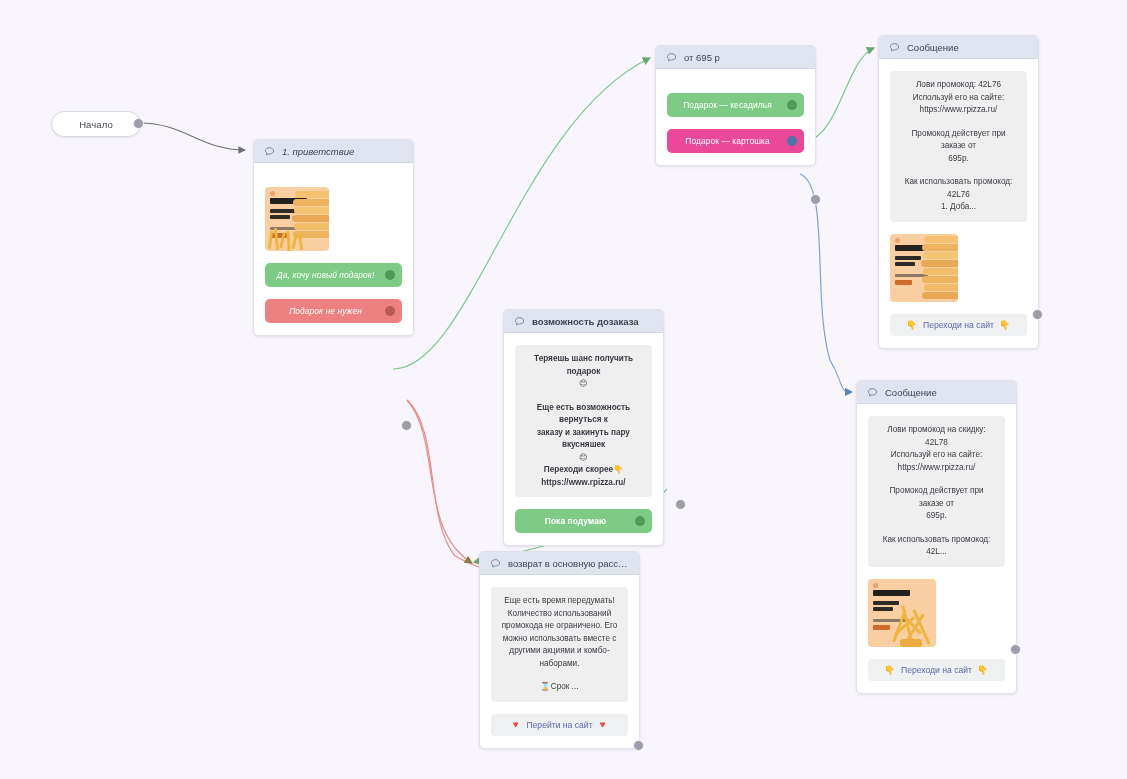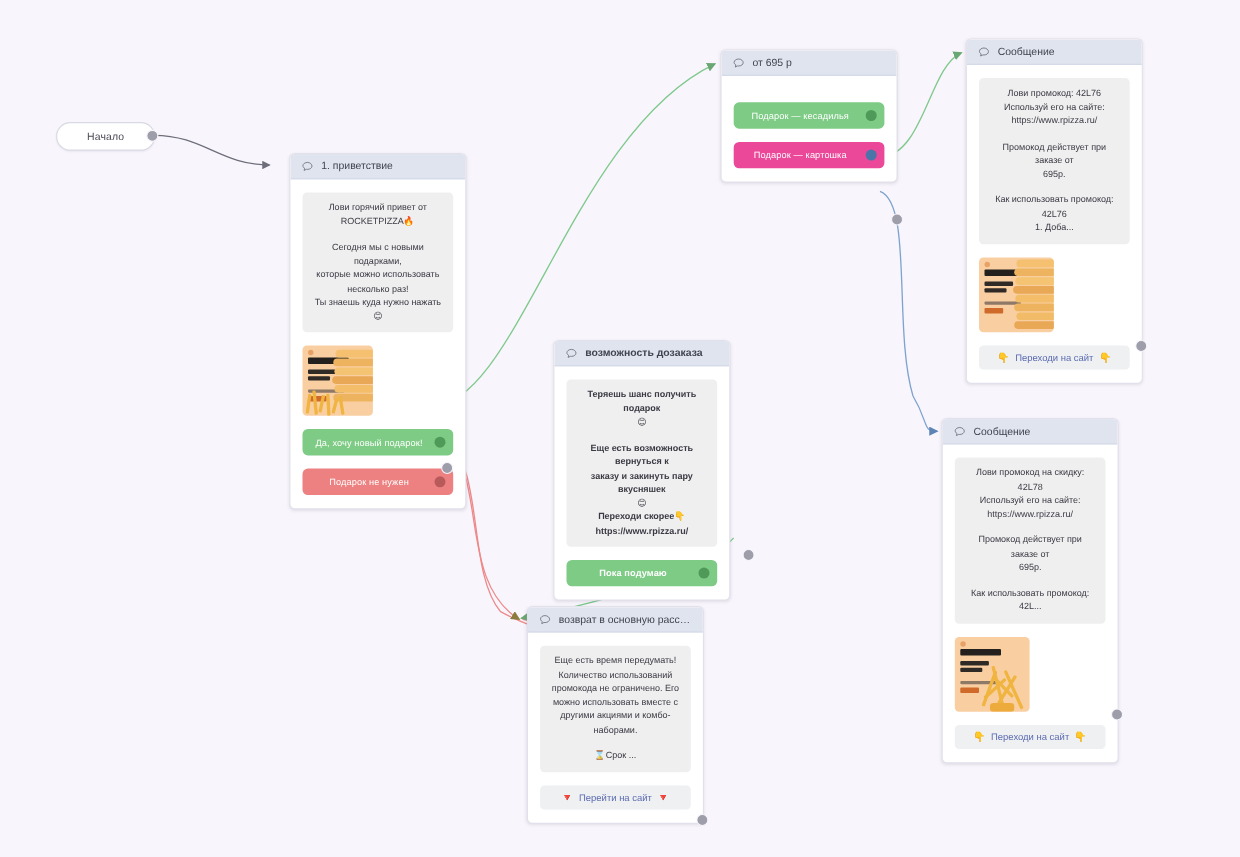--- a/index.html
+++ b/index.html
@@ -90,21 +90,21 @@
   }
   .btn-link .emo{font-size:9px;}
 
   
   .port{
     position:absolute;width:9px;height:9px;border-radius:50%;
     background:#9e9eaa;border:1px solid #f8f5fc;
   }
 
   
-  #card-greeting{left:263px;top:139px;width:159px;}
+  #card-greeting{left:253px;top:139px;width:159px;font-style:italic;}
   #card-695{left:655px;top:45px;width:159px;}
   #card-msg1{left:878px;top:35px;width:159px;}
   #card-msg2{left:856px;top:380px;width:159px;}
   #card-addorder{left:503px;top:309px;width:159px;font-weight:bold;}
   #card-return{left:479px;top:551px;width:159px;}
 </style>
 </head>
 <body>
 
 <div id="canvas">
@@ -145,29 +145,20 @@
   <div class="port" style="left:133px;top:118px;"></div>
 
   <div class="card" id="card-greeting">
     <div class="card-header">
       <svg class="bubble-icon" viewBox="0 0 16 16">
         <path d="M8 2.4c-3.4 0-6 2-6 4.4 0 1.4.9 2.6 2.3 3.4L3.6 13l3-1.5c.45.08.92.12 1.4.12 3.4 0 6-2 6-4.4S11.4 2.4 8 2.4z" fill="none" stroke="#5d6470" stroke-width="1"></path>
       </svg>
       <div class="title">1. приветствие</div>
     </div>
     <div class="card-body">
-      <div class="msg">
-        <p>Лови горячий привет от</p>
-        <p>ROCKETPIZZA🔥</p>
-        <div class="gap"></div>
-        <p>Сегодня мы с новыми подарками,</p>
-        <p>которые можно использовать</p>
-        <p>несколько раз!</p>
-        <p>Ты знаешь куда нужно нажать 😊</p>
-      </div>
 
       <div class="promo">
         <div class="dot"></div>
           <div class="tag"></div>
         <div class="l1"></div>
           <div class="l2"></div>
           <div class="l3"></div>
           <div class="l4"></div>
         <div class="food">
           <div class="stripe" style="top:4px;width:36px;background:#f5c070;"></div>

